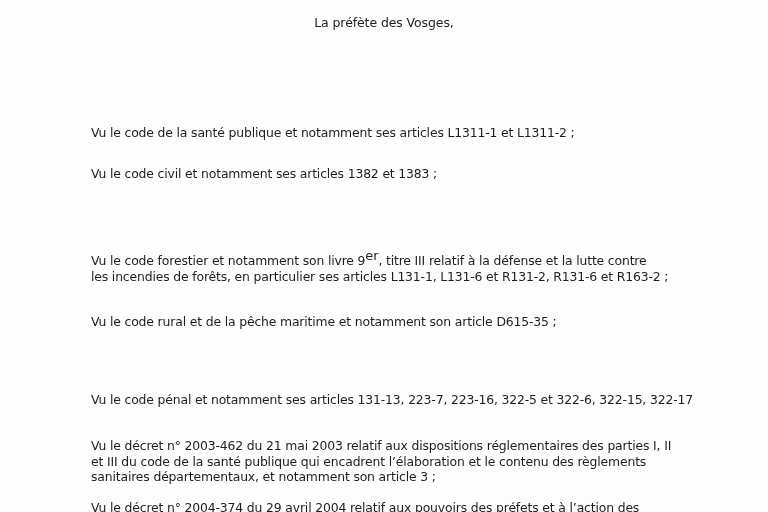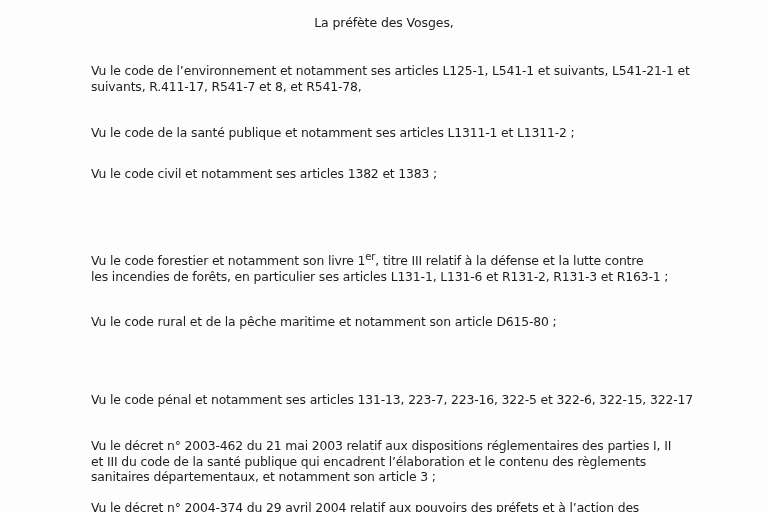--- a/index.html
+++ b/index.html
@@ -34,52 +34,48 @@
     .para {
       position: absolute;
       left: 91px;
       width: 600px;
       font-size: 12.4px;
       line-height: 15.5px;
       letter-spacing: -0.15px;
       white-space: nowrap;
     }
     .para .line { display: block; }
-    sup { font-size: 10px; line-height: 0; vertical-align: super; }
+    sup { font-size: 13px; line-height: 0; vertical-align: super; }
   </style>
 </head>
 <body>
 
 <div class="page">
 
   <div class="header">
     <div>La préfète des Vosges,</div>
   </div>
 
-  <div class="para" style="top:63px;">
-    <span class="line">Vu le code de l’environnement et notamment ses articles L125-1, L541-1 et suivants, L541-21-1 et</span>
-    <span class="line">suivants, R.411-17, R541-7 et 8, et R541-78,</span>
-  </div>
 
   <div class="para" style="top:125px;">
     <span class="line">Vu le code de la santé publique et notamment ses articles L1311-1 et L1311-2 ;</span>
   </div>
 
   <div class="para" style="top:166px;">
     <span class="line">Vu le code civil et notamment ses articles 1382 et 1383 ;</span>
   </div>
 
 
   <div class="para" style="top:253px;">
-    <span class="line"><span>Vu le code forestier et notamment son livre 1</span><sup>er</sup><span>, titre III relatif à la défense et la lutte contre</span></span>
-    <span class="line">les incendies de forêts, en particulier ses articles L131-1, L131-6 et R131-2, R131-3 et R163-1 ;</span>
+    <span class="line"><span>Vu le code forestier et notamment son livre 9</span><sup>er</sup><span>, titre III relatif à la défense et la lutte contre</span></span>
+    <span class="line">les incendies de forêts, en particulier ses articles L131-1, L131-6 et R131-2, R131-6 et R163-2 ;</span>
   </div>
 
   <div class="para" style="top:314px;">
-    <span class="line">Vu le code rural et de la pêche maritime et notamment son article D615-80 ;</span>
+    <span class="line">Vu le code rural et de la pêche maritime et notamment son article D615-35 ;</span>
   </div>
 
 
   <div class="para" style="top:392px;">
     <span class="line">Vu le code pénal et notamment ses articles 131-13, 223-7, 223-16, 322-5 et 322-6, 322-15, 322-17</span>
   </div>
 
   <div class="para" style="top:438px;">
     <span class="line">Vu le décret n° 2003-462 du 21 mai 2003 relatif aux dispositions réglementaires des parties I, II</span>
     <span class="line">et III du code de la santé publique qui encadrent l’élaboration et le contenu des règlements</span>

